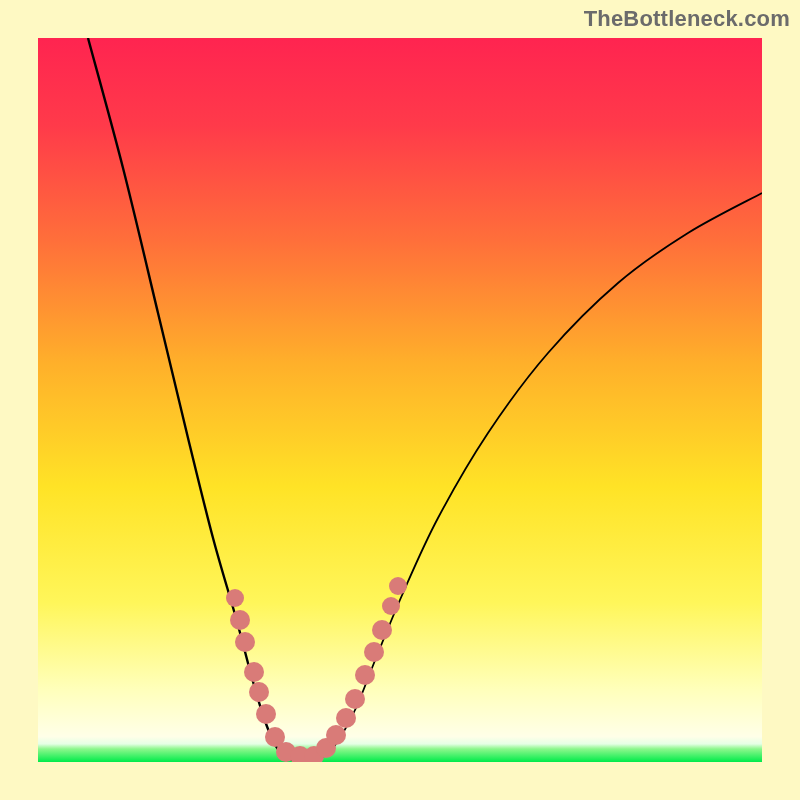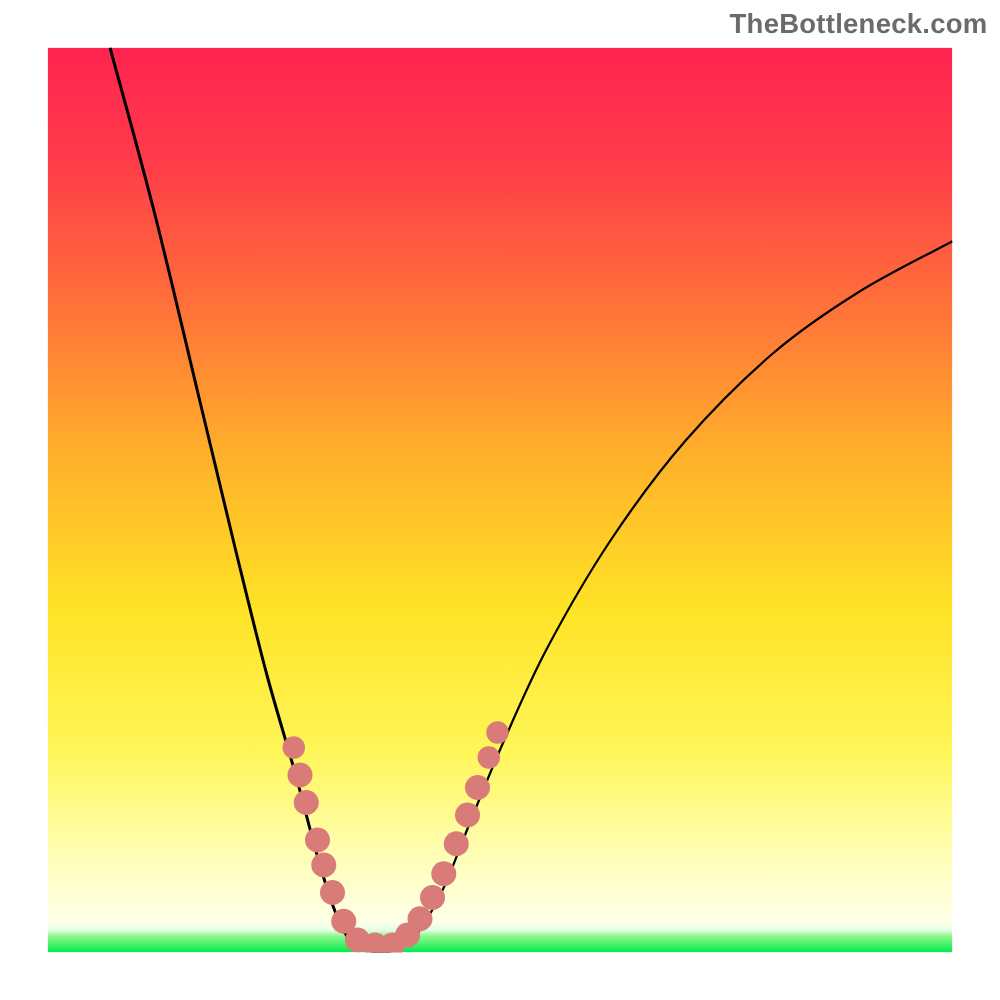--- a/index.html
+++ b/index.html
@@ -9,21 +9,21 @@
     height: 800px;
     background: #000;
     overflow: hidden;
   }
   .frame {
     position: absolute;
     left: 0;
     top: 0;
     width: 800px;
     height: 800px;
-    background: #ffffff;
+    background: #fef9c3;
   }
   .plot-area {
     position: absolute;
     left: 38px;
     top: 38px;
     width: 724px;
     height: 724px;
     overflow: hidden;
   }
   .gradient {

